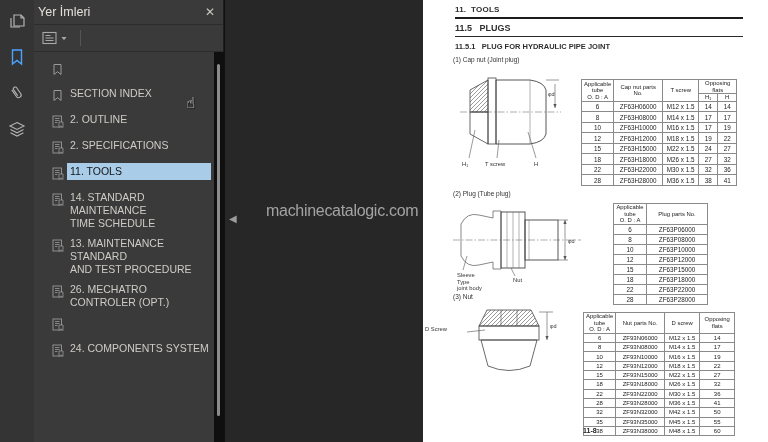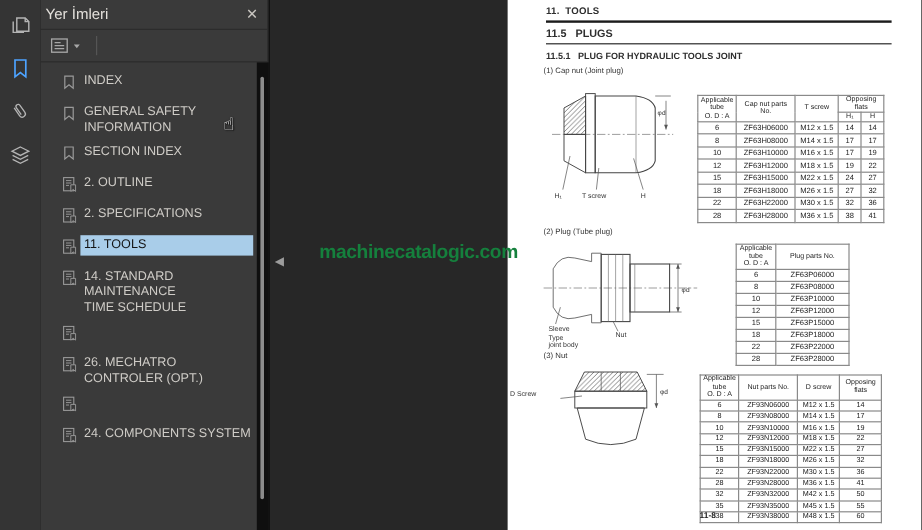--- a/index.html
+++ b/index.html
@@ -61,22 +61,22 @@
 
   .diagram{position:absolute;}
   .diagram svg{display:block;}
   .dlabel{position:absolute;font-size:5.8px;color:#333;white-space:pre-line;line-height:1.15;}
   .dtxt{font-size:5.5px;fill:#333;font-family:"Liberation Sans",sans-serif;}
   #diagram1{left:35px;top:66px;width:105px;height:118px;}
   #diagram2{left:28px;top:198px;width:135px;height:100px;}
   #diagram3{left:32px;top:302px;width:115px;height:100px;}
 
   
-  #watermark{position:absolute;left:266px;top:202px;font-size:16px;font-weight:bold;
-             color:#15803d;letter-spacing:-0.3px;z-index:40;}
+  #watermark{position:absolute;left:266px;top:202px;font-size:16px;font-weight:normal;
+             color:#a3a3a3;letter-spacing:-0.3px;z-index:40;}
   #cursor{position:absolute;left:186px;top:94px;font-size:15px;color:#f2f2f2;z-index:50;
           text-shadow:0 0 1px #000,1px 1px 1px #000;}
 </style>
 </head>
 <body>
 
 <div id="app">
 
   <div id="iconstrip">
     <div class="strip-btn">
@@ -122,32 +122,25 @@
             <path d="M1.5 3h5L4 6.2z" fill="#a8a8a8"></path>
           </svg>
       </span>
       <span id="toolbar-divider"></span>
     </div>
     <div id="bm-list">
         <div class="bm-row">
           <span class="bm-icon"><svg width="11" height="13" viewBox="0 0 11 13">
               <path d="M2 1.5h7v10L5.5 8.7 2 11.5z" fill="none" stroke="#9a9a9a" stroke-width="1"></path>
             </svg></span>
-          <span class="bm-label">INDEX</span>
         </div>
         <div class="bm-row">
           <span class="bm-icon"><svg width="11" height="13" viewBox="0 0 11 13">
               <path d="M2 1.5h7v10L5.5 8.7 2 11.5z" fill="none" stroke="#9a9a9a" stroke-width="1"></path>
             </svg></span>
-          <span class="bm-label">GENERAL SAFETY INFORMATION</span>
-        </div>
-        <div class="bm-row">
-          <span class="bm-icon"><svg width="11" height="13" viewBox="0 0 11 13">
-              <path d="M2 1.5h7v10L5.5 8.7 2 11.5z" fill="none" stroke="#9a9a9a" stroke-width="1"></path>
-            </svg></span>
           <span class="bm-label">SECTION INDEX</span>
         </div>
         <div class="bm-row">
           <span class="bm-icon"><svg width="12" height="13" viewBox="0 0 12 13">
               <rect x="1" y="1" width="8.5" height="11" fill="none" stroke="#9a9a9a" stroke-width="0.9"></rect>
               <path d="M3 3.5h4.5M3 5.5h4.5M3 7.5h2.5" stroke="#9a9a9a" stroke-width="0.8"></path>
               <path d="M7 7h4v5.5l-2-1.6-2 1.6z" fill="#3a3a3a" stroke="#9a9a9a" stroke-width="0.8"></path>
             </svg></span>
           <span class="bm-label">2. OUTLINE</span>
         </div>
@@ -175,20 +168,22 @@
             </svg></span>
           <span class="bm-label">14. STANDARD MAINTENANCE
 TIME SCHEDULE</span>
         </div>
         <div class="bm-row">
           <span class="bm-icon"><svg width="12" height="13" viewBox="0 0 12 13">
               <rect x="1" y="1" width="8.5" height="11" fill="none" stroke="#9a9a9a" stroke-width="0.9"></rect>
               <path d="M3 3.5h4.5M3 5.5h4.5M3 7.5h2.5" stroke="#9a9a9a" stroke-width="0.8"></path>
               <path d="M7 7h4v5.5l-2-1.6-2 1.6z" fill="#3a3a3a" stroke="#9a9a9a" stroke-width="0.8"></path>
             </svg></span>
+          <span class="bm-label">13. MAINTENANCE STANDARD
+AND TEST PROCEDURE</span>
         </div>
         <div class="bm-row">
           <span class="bm-icon"><svg width="12" height="13" viewBox="0 0 12 13">
               <rect x="1" y="1" width="8.5" height="11" fill="none" stroke="#9a9a9a" stroke-width="0.9"></rect>
               <path d="M3 3.5h4.5M3 5.5h4.5M3 7.5h2.5" stroke="#9a9a9a" stroke-width="0.8"></path>
               <path d="M7 7h4v5.5l-2-1.6-2 1.6z" fill="#3a3a3a" stroke="#9a9a9a" stroke-width="0.8"></path>
             </svg></span>
           <span class="bm-label">26. MECHATRO CONTROLER (OPT.)</span>
         </div>
         <div class="bm-row">
@@ -211,21 +206,21 @@
   <div id="panel-scroll">
     <div id="panel-thumb"></div>
   </div>
 
   <div id="canvas"></div>
   <div id="collapse-arrow">◀</div>
 
   <div id="page">
     <div class="h-chapter">11.  TOOLS</div>
     <div class="h-section">11.5   PLUGS</div>
-    <div class="h-subsection">11.5.1   PLUG FOR HYDRAULIC TOOLS JOINT</div>
+    <div class="h-subsection">11.5.1   PLUG FOR HYDRAULIC PIPE JOINT</div>
 
     <div class="fig-label" style="left:30px;top:56px;">(1) Cap nut (Joint plug)</div>
 
     <div class="diagram" id="diagram1">
       <svg width="105" height="118" viewBox="0 0 105 118">
         <defs>
             <pattern id="hatch1" width="4" height="4" patternUnits="userSpaceOnUse">
               <path d="M0 4 L4 0" stroke="#555" stroke-width="0.6"></path>
             </pattern>
           </defs>

